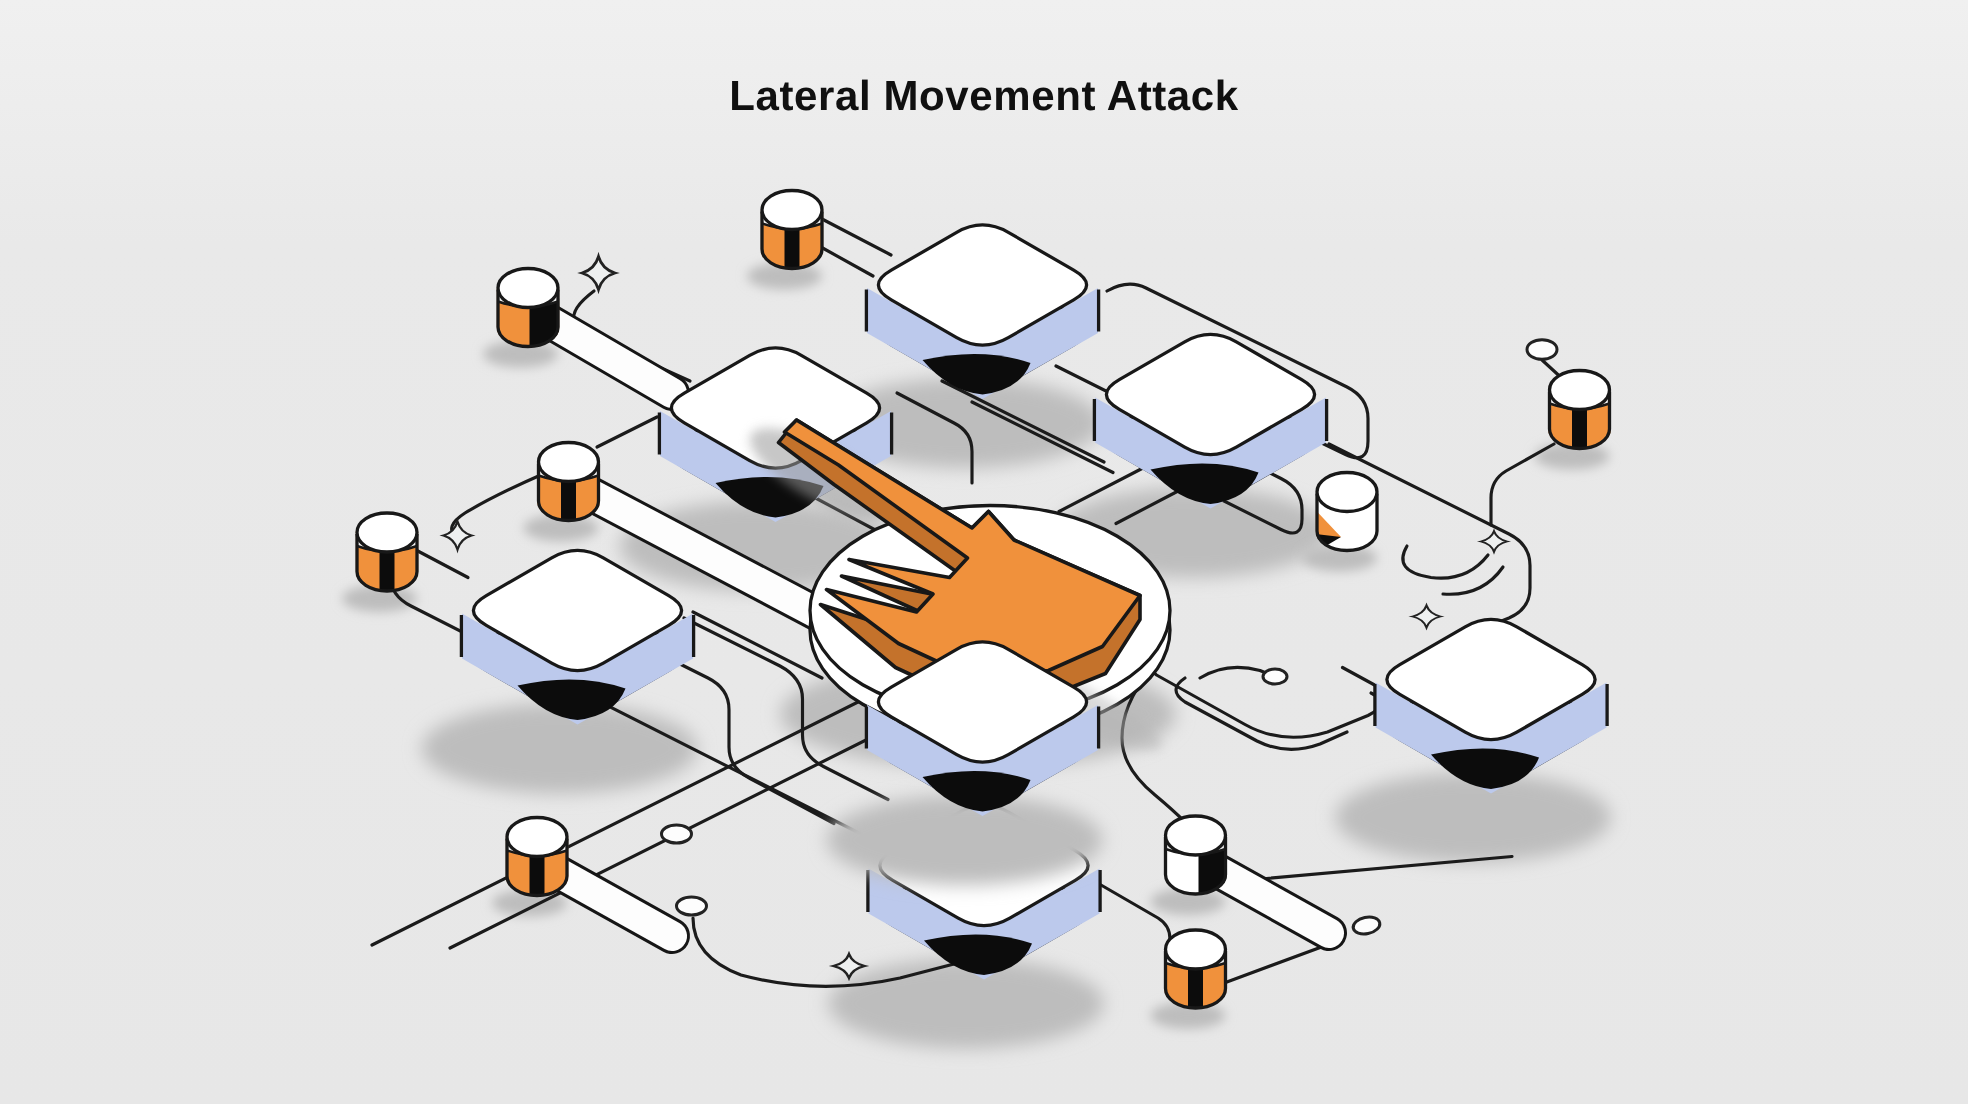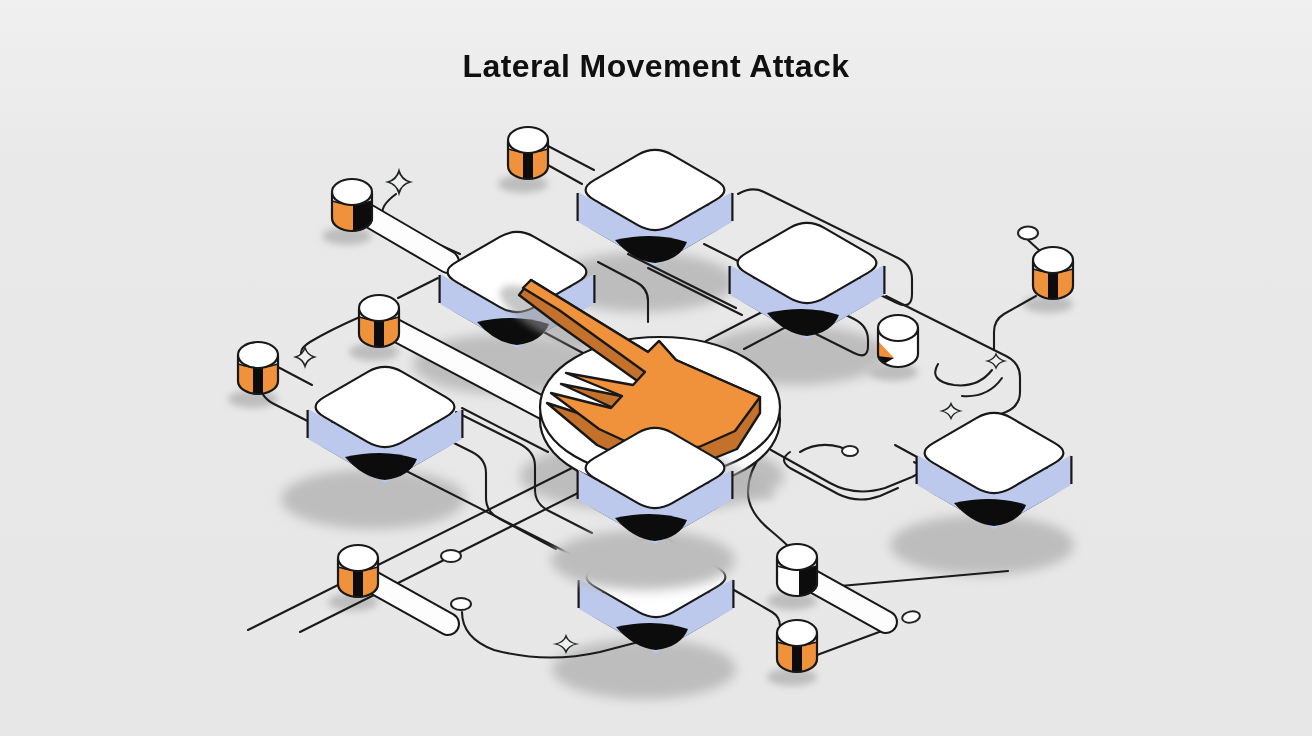--- a/index.html
+++ b/index.html
@@ -4,21 +4,21 @@
 <style>
   :root{
     --bg:#e9e9e9; --ink:#181818; --node-top:#ffffff; --node-side:#bcc9ec;
     --orange:#f0913c; --orange-dark:#c4722b; --band:#f2f2f2; --shadow:#bdbdbd;
     --spark:#eef0f0;
   }
   html,body{margin:0;padding:0;background:var(--bg);width:1312px;height:736px;overflow:hidden;}
   .stage{position:relative;width:1312px;height:736px;background:linear-gradient(180deg,#f0f0f0 0%,#e9e9e9 22%,#e7e7e7 100%);}
   .title{position:absolute;left:0;right:0;top:48px;text-align:center;
     font-family:"Liberation Sans","DejaVu Sans",sans-serif;font-weight:bold;
-    font-size:32px;letter-spacing:.4px;color:#101010;}
+    font-size:28px;letter-spacing:.4px;color:#101010;}
   svg{position:absolute;left:0;top:0;}
   .o{stroke:var(--ink);stroke-width:2.2;}
   .oT{stroke:var(--ink);stroke-width:2.4;}
   .nf{fill:none;}
   .ln{fill:none;stroke:#1b1b1b;stroke-width:2.1;stroke-linecap:round;stroke-linejoin:round;}
   .pipeO{fill:none;stroke:#161616;stroke-width:24;stroke-linecap:round;}
   .pipeW{fill:none;stroke:#fdfdfd;stroke-width:20;stroke-linecap:round;}
   .c-top{fill:var(--node-top);}
   .c-side{fill:var(--node-side);}
   .c-blk{fill:#0c0c0c;}

